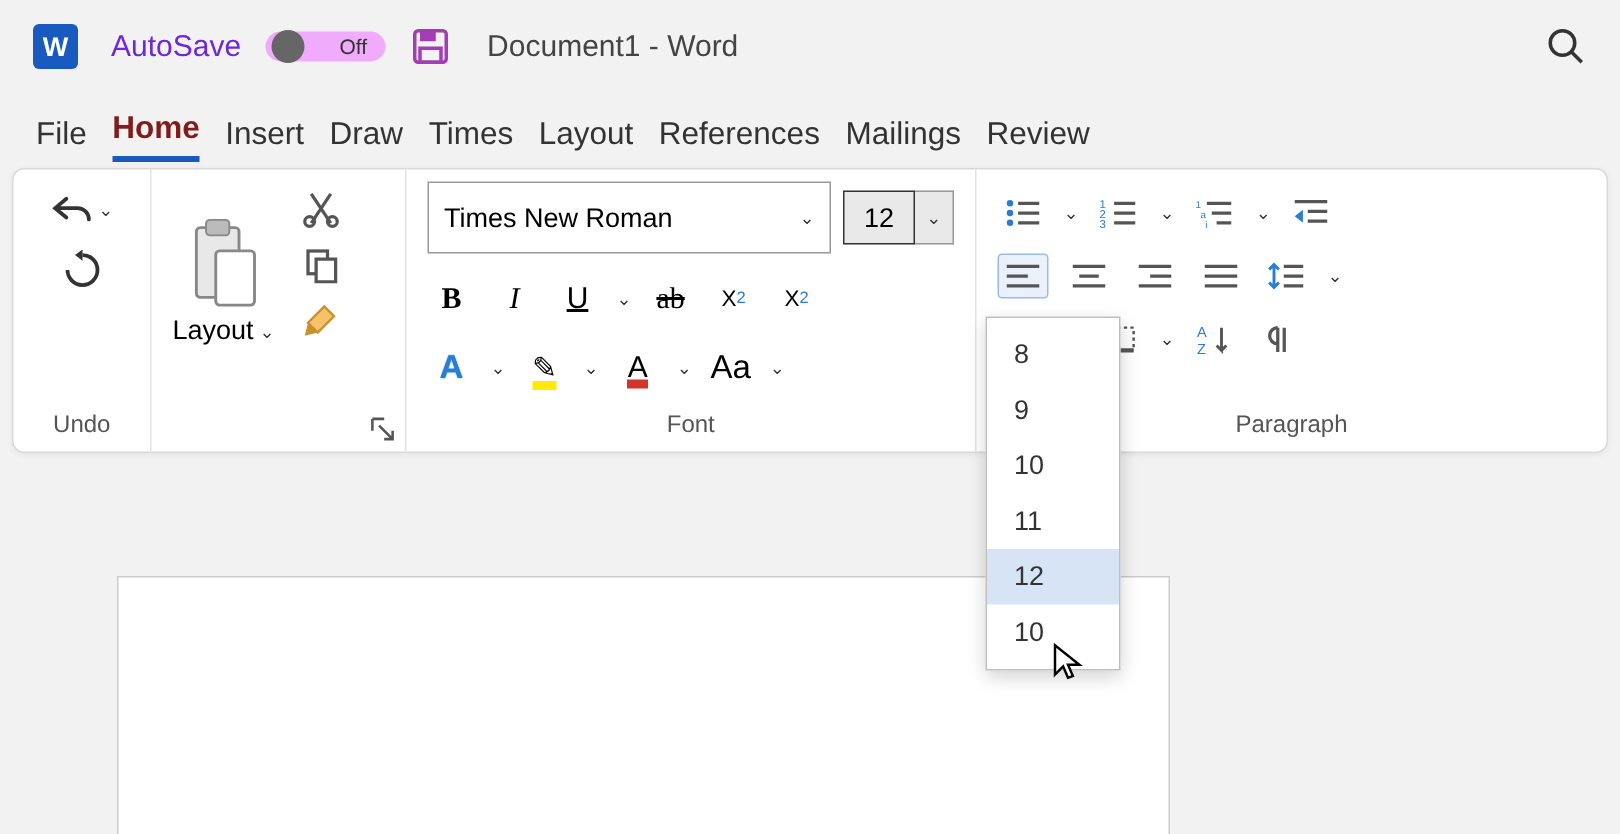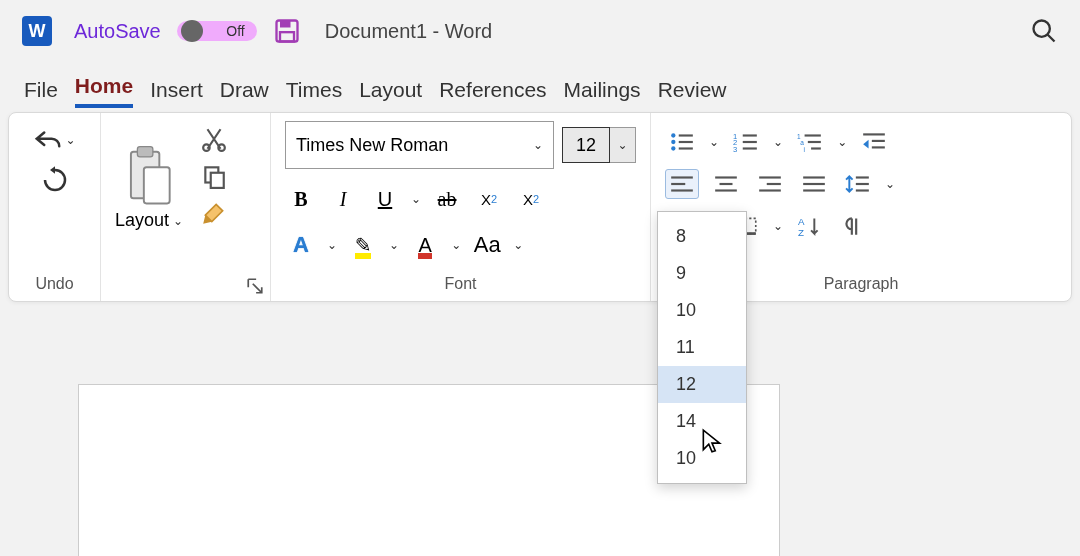--- a/index.html
+++ b/index.html
@@ -359,21 +359,20 @@
 </div>
 
 <div class="page"></div>
 
 <div class="dropdown">
   <div class="dd-item">8</div>
   <div class="dd-item">9</div>
   <div class="dd-item">10</div>
   <div class="dd-item">11</div>
   <div class="dd-item hover">12</div>
-  <div class="dd-item">14</div>
   <div class="dd-item">10</div>
 </div>
 
 <div class="cursor">
   <svg width="22" height="26" viewBox="0 0 20 24">
       <path d="M2 2 L2 20 L7 15 L10 22 L13 21 L10 14 L17 14 Z" fill="#fff" stroke="#000" stroke-width="1.5"></path>
     </svg>
 </div>
 
 </body></html>

